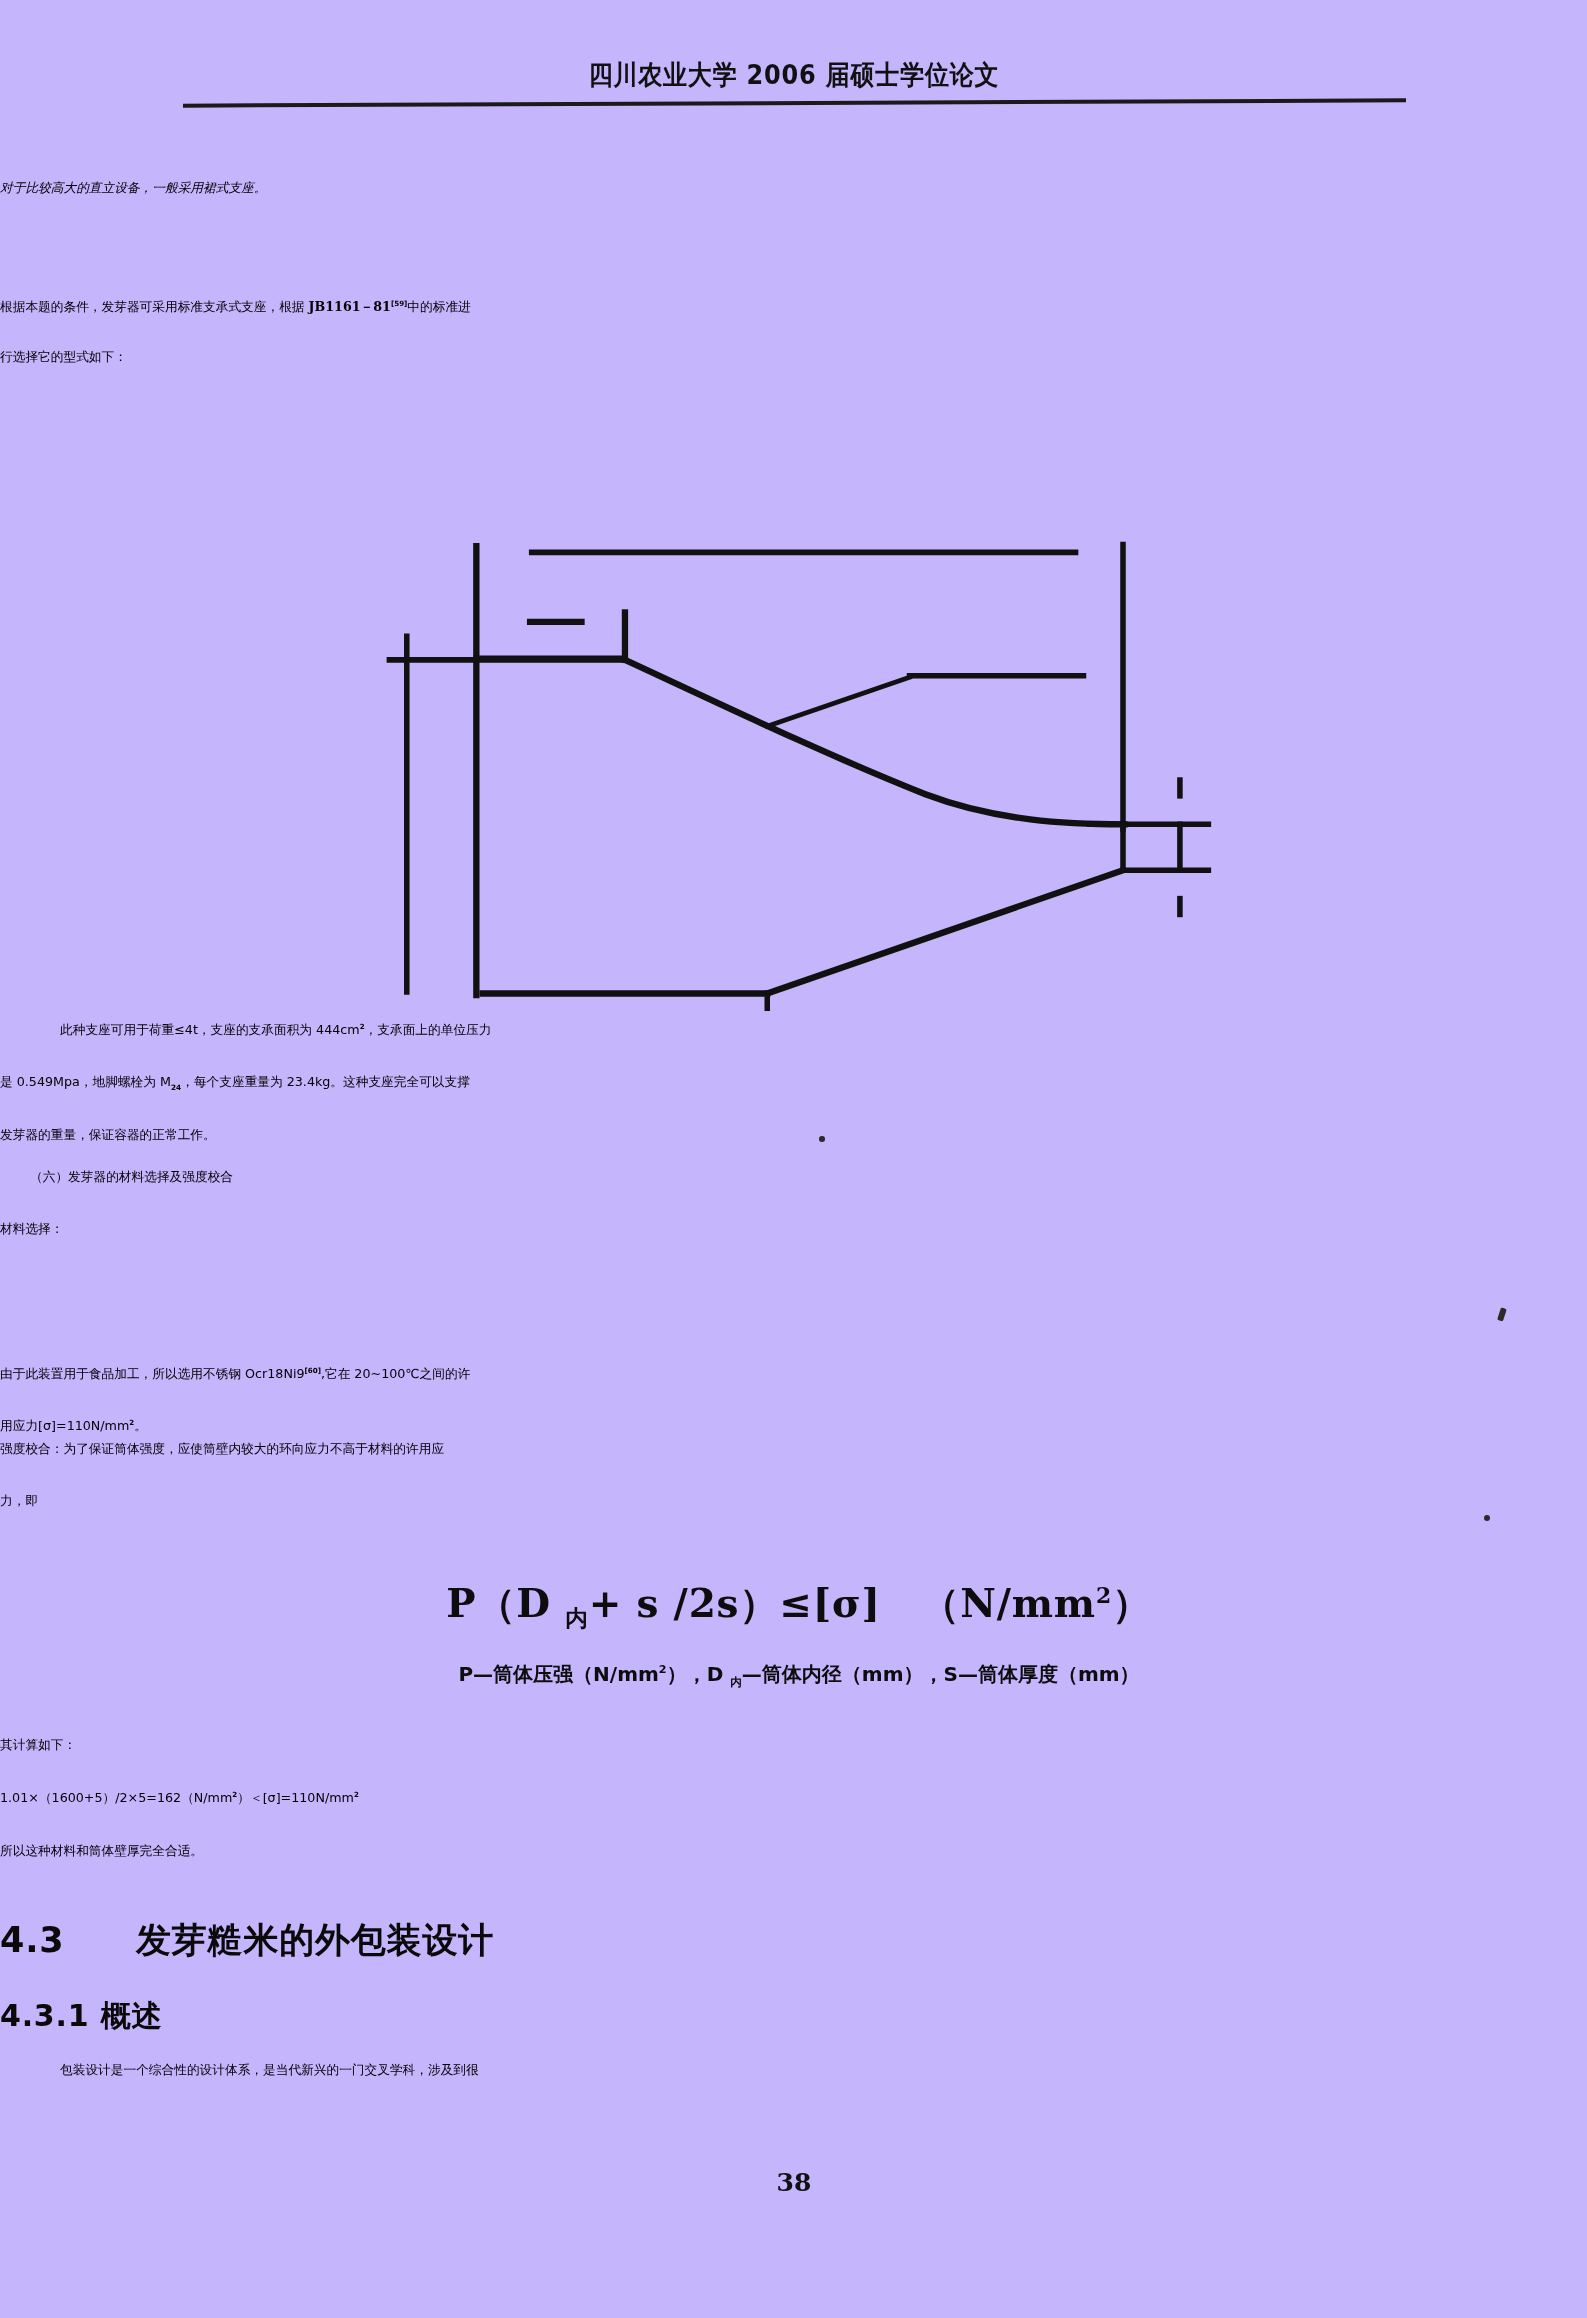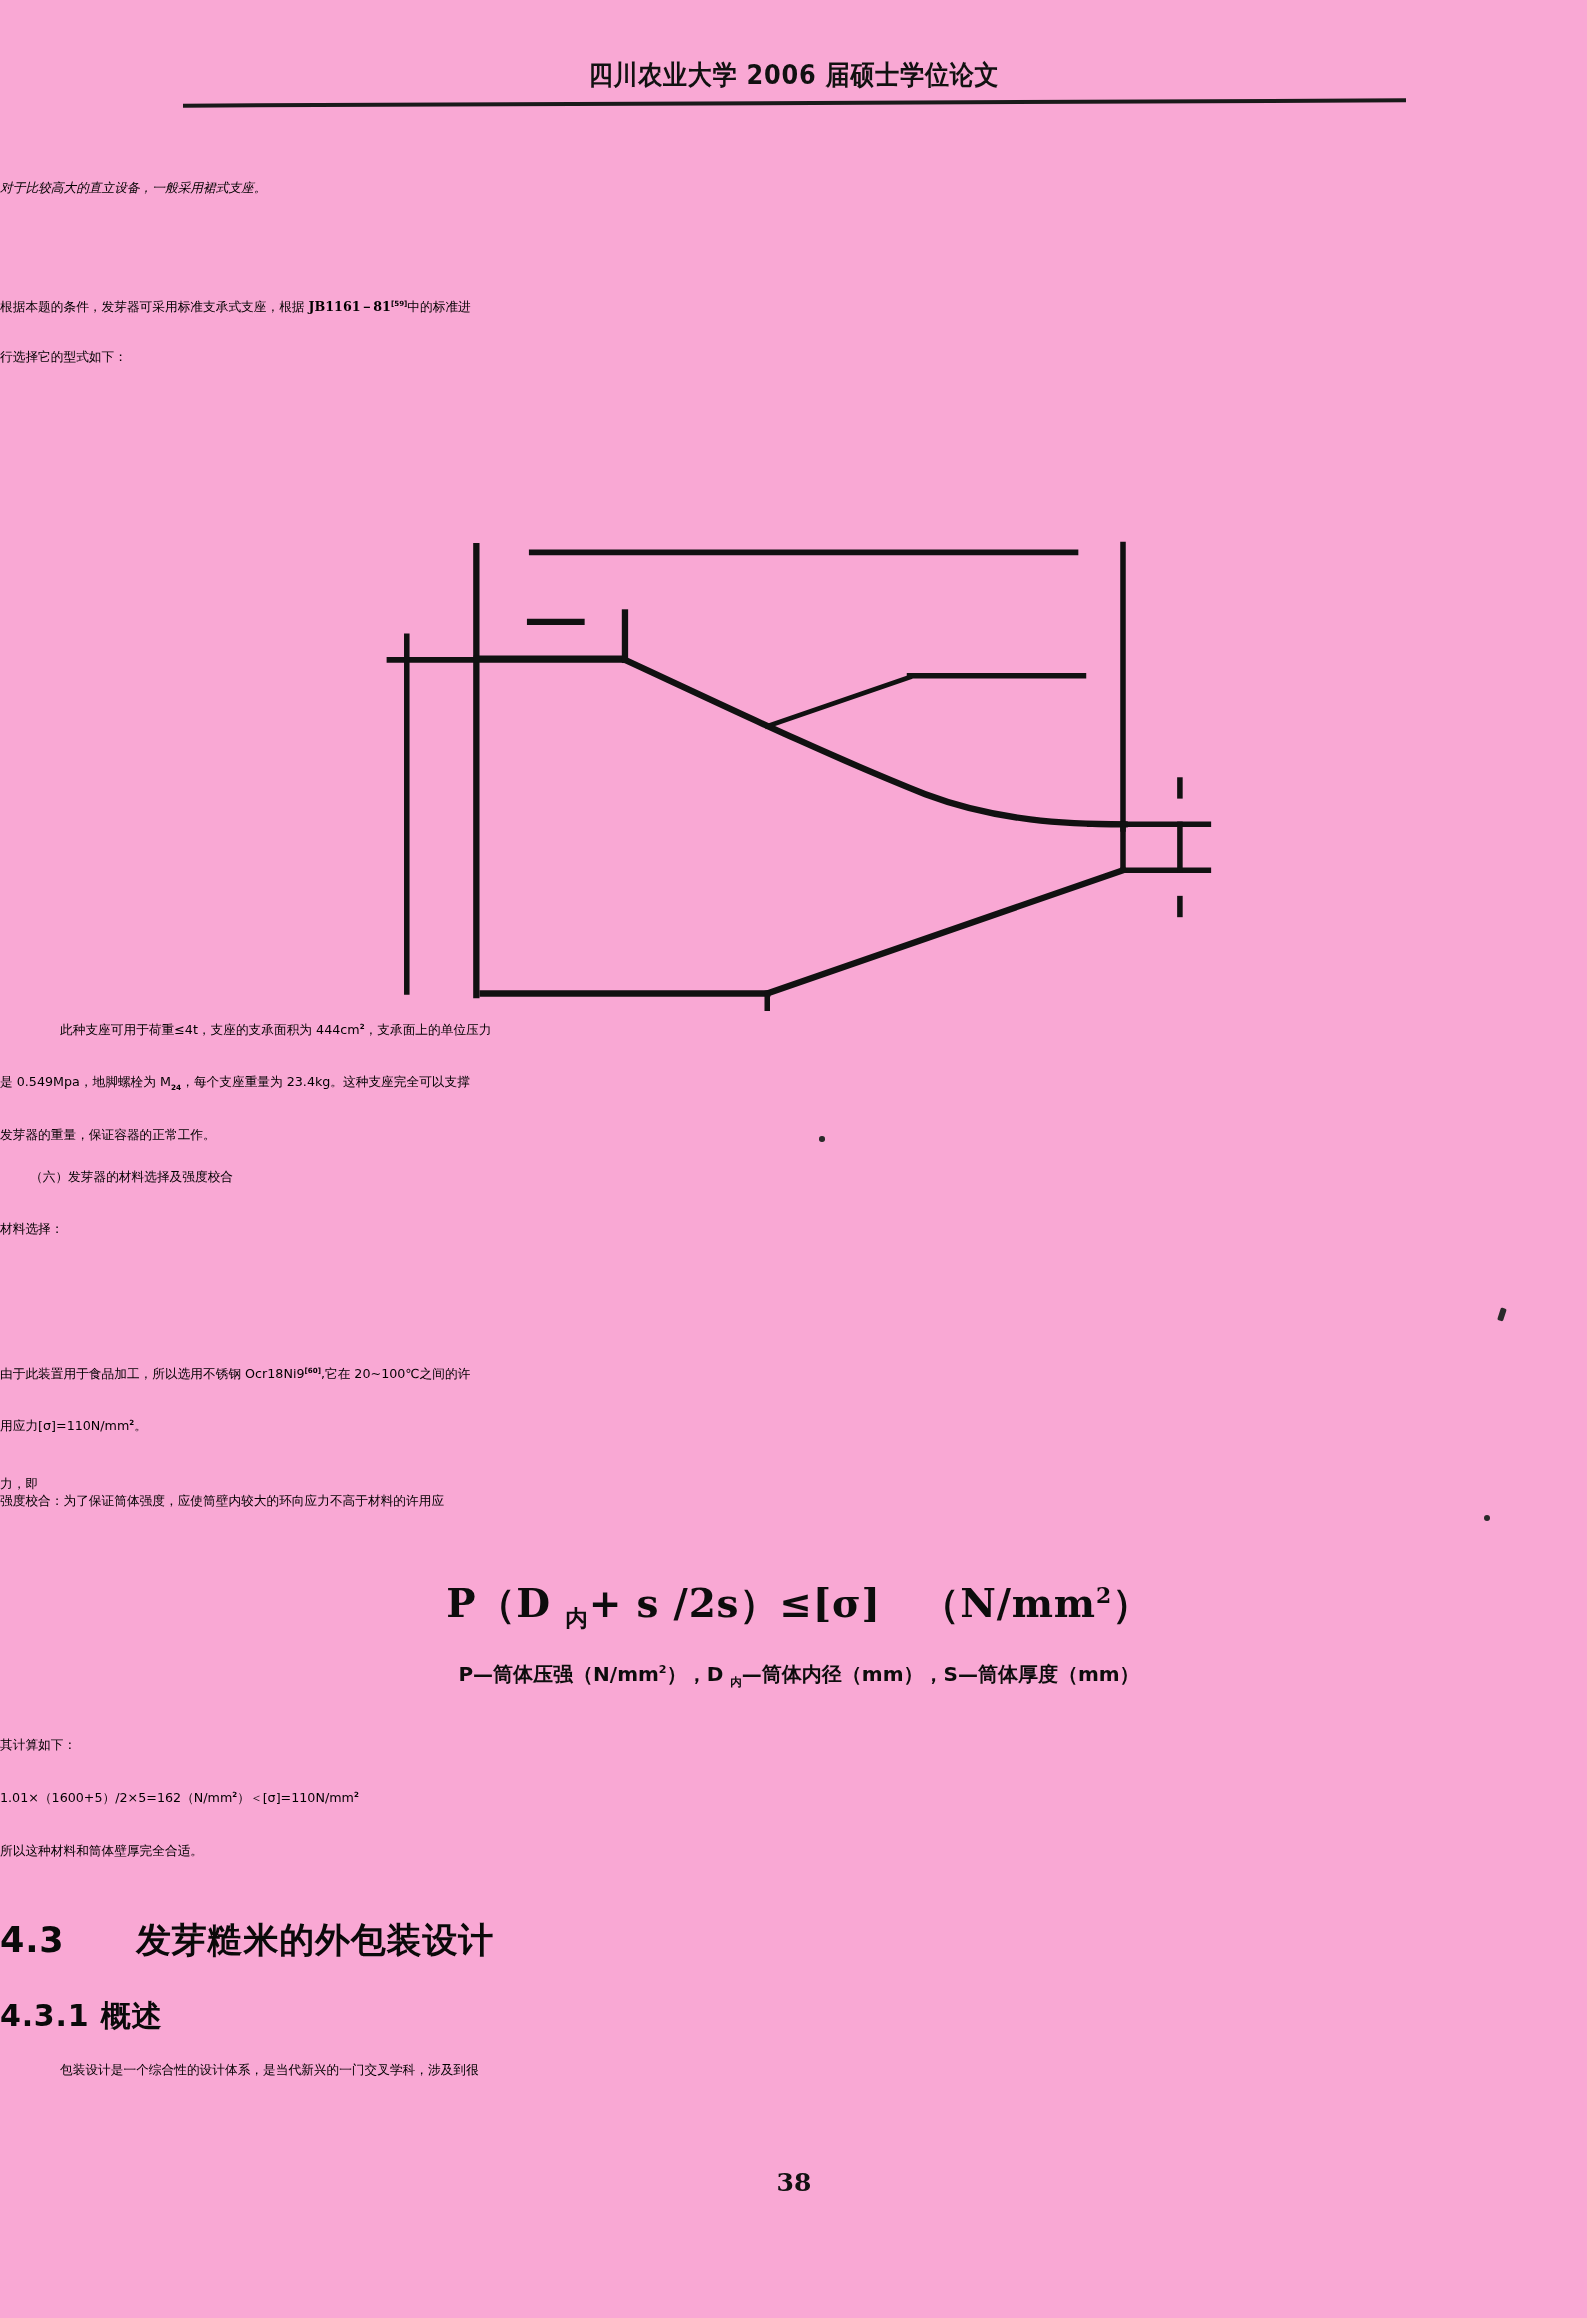--- a/index.html
+++ b/index.html
@@ -8,21 +8,21 @@
     padding: 0;
     background: #ffffff;
   }
   body {
     font-family: "DejaVu Sans", "Liberation Sans", sans-serif;
   }
   .page {
     position: relative;
     width: 1588px;
     height: 2319px;
-    background: #f9a8d4;
+    background: #c4b5fd;
     overflow: hidden;
   }
 
   
   .header {
     position: absolute;
     left: 0;
     right: 0;
     top: 59px;
     text-align: center;
@@ -204,22 +204,22 @@
     <span class="ln">材料选择：</span>
   </div>
 
   <div class="blk" style="top:1366px;">
     <span class="ln"><span>由于此装置用于食品加工，所以选用不锈钢 Ocr18Ni9</span><sup>[60]</sup><span>,它在 20~100℃之间的许</span></span>
 
     <span class="ln" style="display:block;margin-top:35px;"><span>用应力[σ]=110N/mm</span><sup>2</sup><span>。</span></span>
   </div>
 
   <div class="blk" style="top:1441px;">
+    <span class="ln">强度校合：为了保证筒体强度，应使筒壁内较大的环向应力不高于材料的许用应</span>
     <span class="ln" style="display:block;margin-top:35px;">力，即</span>
-    <span class="ln">强度校合：为了保证筒体强度，应使筒壁内较大的环向应力不高于材料的许用应</span>
   </div>
 
   <div class="col" style="top:1577px;">
     <div class="formula"><span>P（D </span><sub>内</sub><span>+ s /2s）≤[σ]　（N/mm</span><sup>2</sup><span>）</span></div>
   </div>
 
   <div class="col" style="top:1661px;">
     <div class="notation"><span>P—筒体压强（N/mm</span><sup>2</sup><span>），D </span><sub>内</sub><span>—筒体内径（mm），S—筒体厚度（mm）</span></div>
   </div>
 

